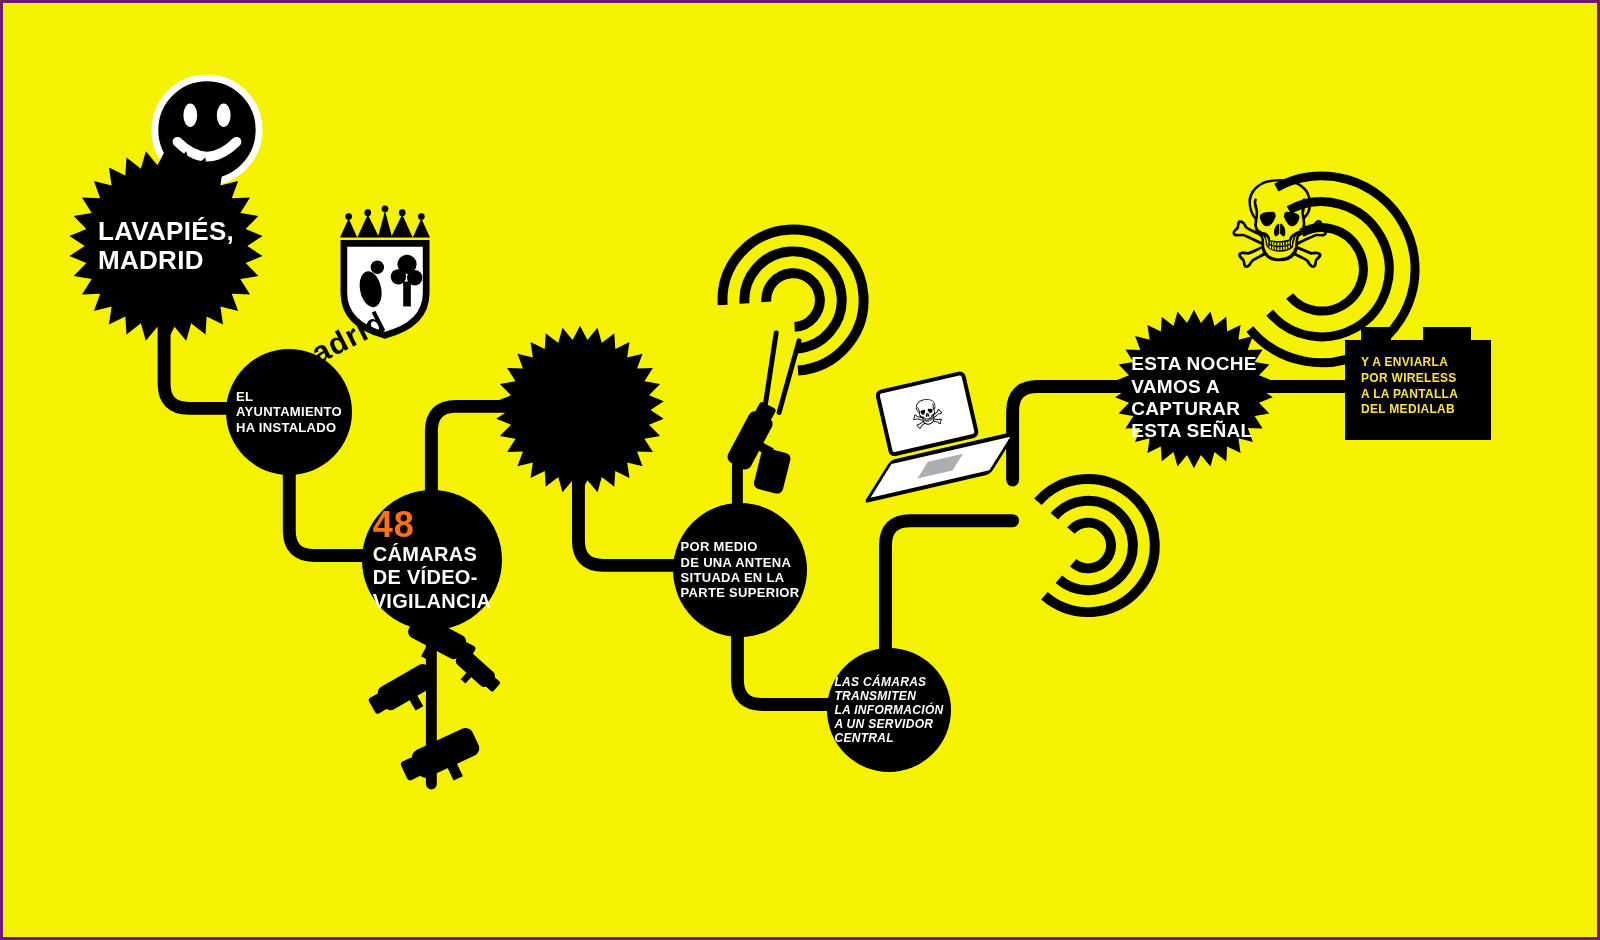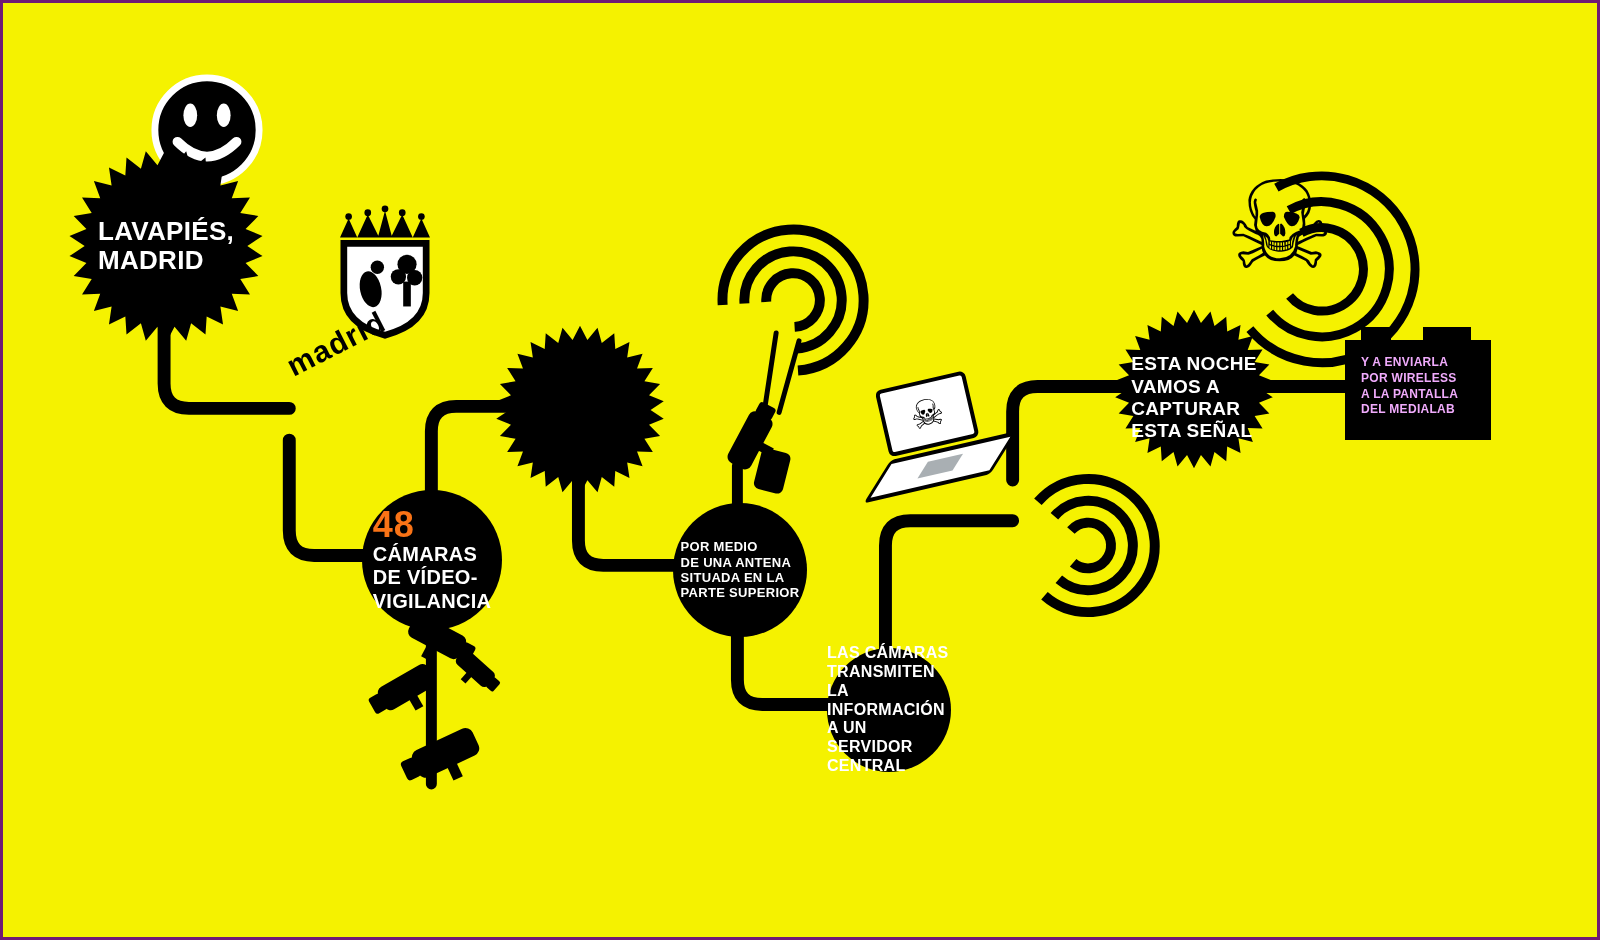--- a/index.html
+++ b/index.html
@@ -36,21 +36,21 @@
   .laptop-base{
     width:122px;height:28px;background:#fff;border:4px solid #000;border-radius:4px;
     transform:skewX(-45deg) translateX(-18px);margin-top:3px;position:relative;
   }
   .laptop-pad{position:absolute;left:42px;top:6px;width:36px;height:14px;background:#a9afb3;}
   .screen-node{
     position:absolute;background:#000;color:#fff;z-index:2;
   }
   .screen-node .tab{position:absolute;background:#000;}
   .screen-node .label{
-    color:#f0abfc;font-weight:bold;font-size:12px;line-height:1.32;white-space:pre-line;
+    color:#fde047;font-weight:bold;font-size:12px;line-height:1.32;white-space:pre-line;
     padding:15px 0 0 16px;display:block;letter-spacing:.3px;text-align:left;
   }
 </style>
 </head>
 <body>
 
 <div class="stage">
 
   <svg class="wires" viewBox="0 0 1600 940">
     <defs>
@@ -131,20 +131,25 @@
     <path d="M22 40 L108 40 L108 92 C108 118 88 130 65 136 C42 130 22 118 22 92 Z" fill="#fff" stroke="#000" stroke-width="7"></path>
     <ellipse cx="50" cy="88" rx="11" ry="19" transform="rotate(-12 50 88)" fill="#000"></ellipse>
     <circle cx="57" cy="65" r="7" fill="#000"></circle>
     <circle cx="88" cy="62" r="10" fill="#000"></circle>
     <circle cx="79" cy="75" r="8" fill="#000"></circle>
     <circle cx="96" cy="76" r="8" fill="#000"></circle>
     <rect x="84" y="80" width="8" height="26" fill="#000"></rect>
   </svg>
   <div class="crest-word" style="left:286px;top:348px;">madrid</div>
 
+  <div class="node circle" style="left:223px;top:346px;width:126px;height:126px;">
+    <div class="label" style="font-size:13px;">EL
+AYUNTAMIENTO
+HA INSTALADO</div>
+  </div>
 
   <div class="node circle" style="left:359px;top:487px;width:140px;height:140px;">
     <div class="label-stack">
       <div class="big-number">48</div>
       <div class="label" style="font-size:20px;">CÁMARAS
 DE VÍDEO-
 VIGILANCIA</div>
     </div>
   </div>
 
@@ -155,21 +160,21 @@
   </div>
 
   <div class="node circle" style="left:670px;top:500px;width:134px;height:134px;">
     <div class="label" style="font-size:13px;">POR MEDIO
 DE UNA ANTENA
 SITUADA EN LA
 PARTE SUPERIOR</div>
   </div>
 
   <div class="node circle" style="left:824px;top:645px;width:124px;height:124px;">
-    <div class="label" style="font-size:16px;">LAS CÁMARAS
+    <div class="label" style="font-size:12px;font-style:italic;">LAS CÁMARAS
 TRANSMITEN
 LA INFORMACIÓN
 A UN SERVIDOR
 CENTRAL</div>
   </div>
 
   <div class="laptop" style="left:882px;top:372px;">
     <div class="laptop-screen">
       <span>☠</span>
     </div>

